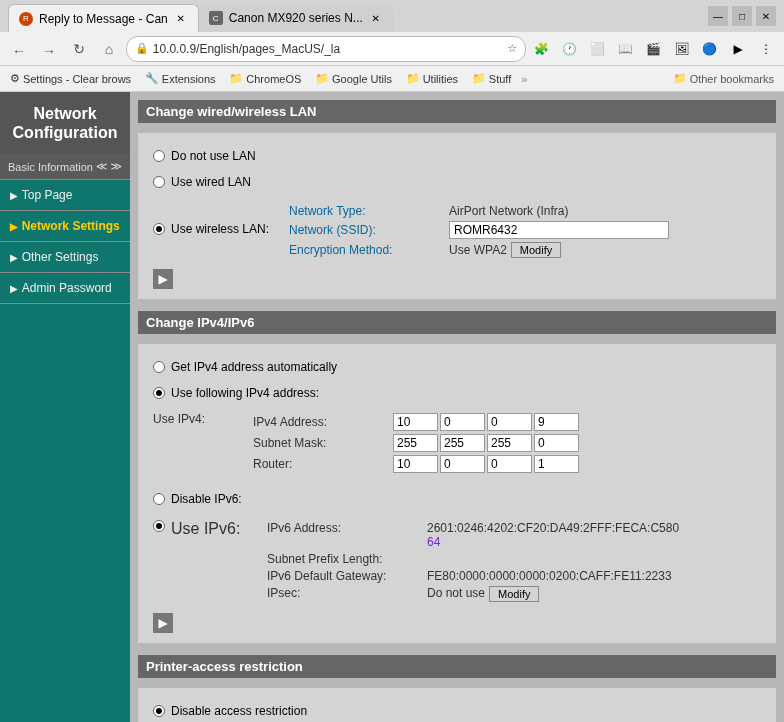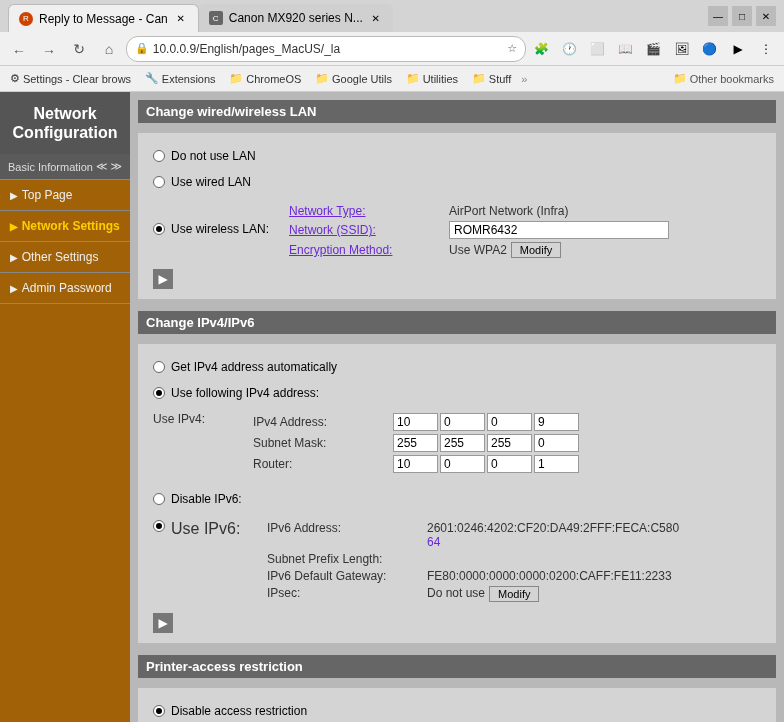--- a/index.html
+++ b/index.html
@@ -25,41 +25,41 @@
     .toolbar-icon { width: 24px; height: 24px; display: flex; align-items: center; justify-content: center; cursor: pointer; }
 
     .bookmarks-bar { background: #f0f0f0; display: flex; align-items: center; height: 26px; padding: 0 6px; gap: 6px; border-bottom: 1px solid #ccc; font-size: 11px; overflow: hidden; }
     .bookmark-item { display: flex; align-items: center; gap: 3px; cursor: pointer; padding: 2px 4px; border-radius: 3px; white-space: nowrap; color: #333; }
     .bookmarks-more { margin-left: auto; cursor: pointer; font-size: 11px; color: #555; padding: 2px 4px; }
 
     
     .page-content { display: flex; height: calc(722px - 92px); }
 
     
-    .sidebar { width: 130px; background: #a16207; color: white; flex-shrink: 0; }
+    .sidebar { width: 130px; background: #0f766e; color: white; flex-shrink: 0; }
     .sidebar-logo { background: #555; padding: 12px 8px; text-align: center; }
     .sidebar-logo-text { font-size: 16px; font-weight: bold; color: white; line-height: 1.2; }
     .sidebar-basic-info { display: flex; align-items: center; justify-content: space-between; padding: 6px 8px; font-size: 11px; color: #ddd; background: #5a5a5a; border-bottom: 1px solid #888; }
     .sidebar-item { display: flex; align-items: center; padding: 8px 10px; cursor: pointer; font-size: 12px; color: #eee; border-bottom: 1px solid #888; }
     .sidebar-item.active { color: #ffcc00; font-weight: bold; }
     .sidebar-arrow { margin-right: 4px; font-size: 10px; }
 
     
     .main-area { flex: 1; background: #b8b8b8; overflow-y: auto; padding: 8px; }
 
     .section-header { background: #666; color: white; padding: 4px 8px; font-size: 13px; font-weight: bold; margin-bottom: 10px; }
     .section-content { background: #d4d4d4; padding: 10px 15px; margin-bottom: 12px; }
 
     .radio-row { display: flex; align-items: center; padding: 6px 0; gap: 6px; font-size: 12px; }
     .radio-dot { width: 12px; height: 12px; border-radius: 50%; border: 1px solid #666; background: white; display: flex; align-items: center; justify-content: center; flex-shrink: 0; }
     .radio-dot.selected::after { content: ''; width: 6px; height: 6px; border-radius: 50%; background: #000; display: block; }
 
     .wireless-details { padding-left: 20px; }
     .detail-row { display: flex; align-items: center; margin: 3px 0; font-size: 12px; }
-    .detail-label { width: 160px; color: #6d28d9; text-decoration: underline; }
+    .detail-label { width: 160px; color: #0369a1; }
     .detail-value { color: #333; }
     .text-input { border: 1px solid #999; background: white; padding: 1px 4px; font-size: 12px; }
     .modify-btn { background: #d4d4d4; border: 1px solid #888; padding: 1px 8px; font-size: 11px; cursor: pointer; margin-left: 4px; }
     .ipv4-row { display: flex; align-items: center; margin: 3px 0; }
     .ipv4-label { width: 140px; font-size: 12px; color: #333; }
     .ipv4-inputs { display: flex; gap: 2px; }
     .ip-input { width: 45px; border: 1px solid #999; background: white; padding: 1px 3px; font-size: 12px; }
     .ipv6-detail-row { display: flex; align-items: flex-start; margin: 3px 14px; font-size: 12px; }
     .ipv6-label { width: 160px; color: #333; }
     .ipv6-value { color: #333; }

